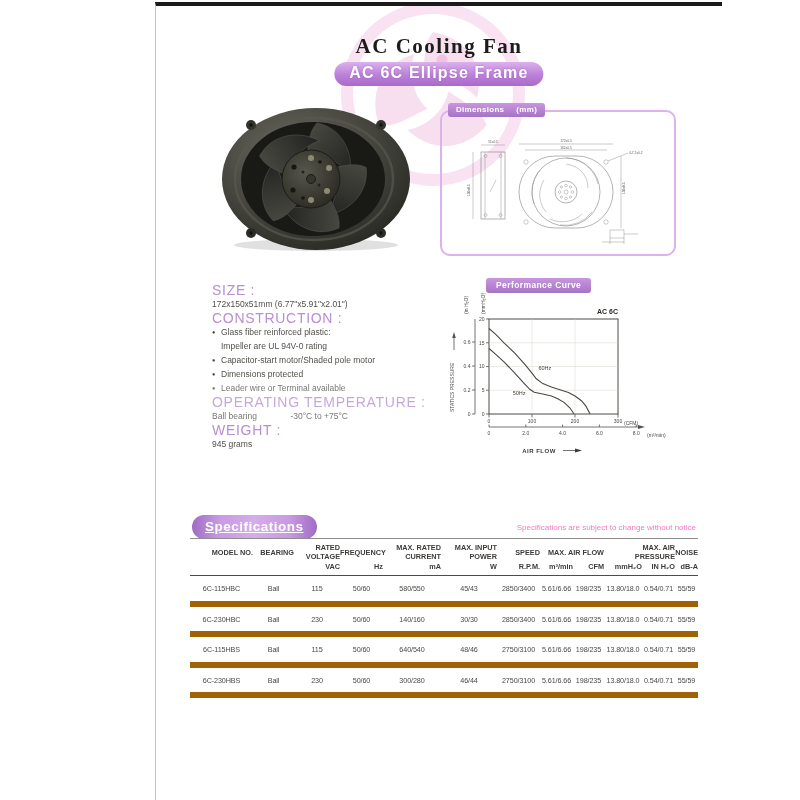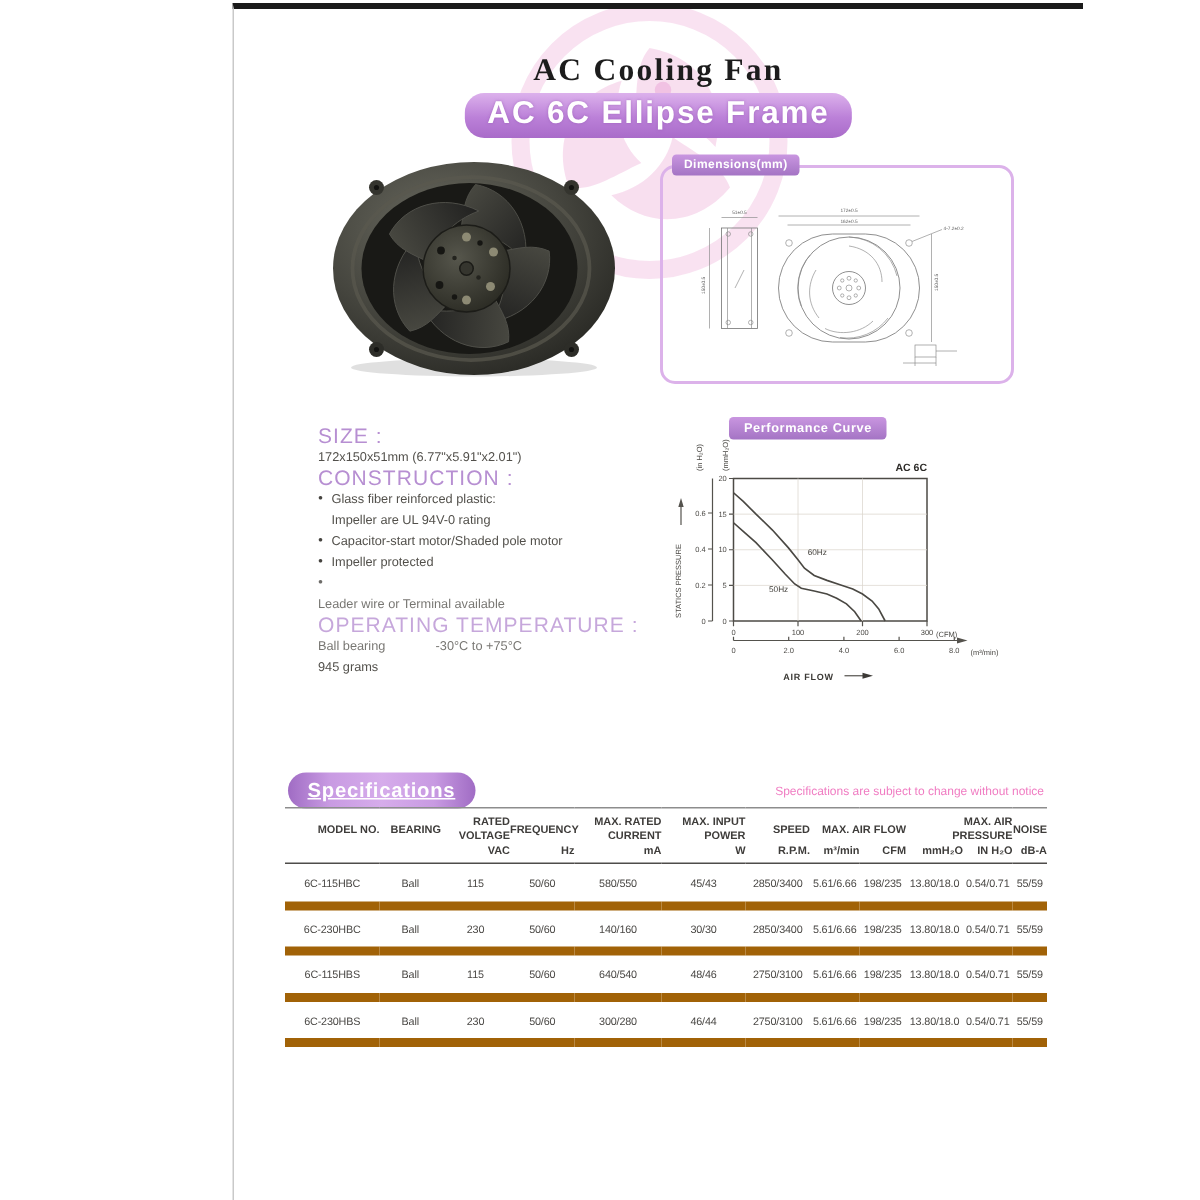--- a/index.html
+++ b/index.html
@@ -8,41 +8,41 @@
   .page{position:absolute;left:118px;top:2px;width:566px;height:794px;background:#fff;
         border-top:4px solid #1a1a1a;border-left:1px solid #c9c9c9;overflow:hidden;margin-left:37px;}
   
   .watermark{position:absolute;left:165px;top:-14px;}
   
   .doc-title{position:absolute;top:28px;left:0;width:100%;text-align:center;
              font-family:"Liberation Serif",serif;font-weight:bold;font-size:21px;
              letter-spacing:1.5px;color:#1c1c1c;}
   .badge{position:absolute;top:56px;left:50%;transform:translateX(-50%);
          background:linear-gradient(180deg,#dcb1ec 0%,#bb80d8 55%,#a96bc9 100%);
-         color:#fff;font-weight:bold;font-size:21px;letter-spacing:1.2px;
+         color:#fff;font-weight:bold;font-size:16px;letter-spacing:1.2px;
          padding:2px 15px 4px;border-radius:13px;white-space:nowrap;
          text-shadow:0 0 2px rgba(140,80,170,.55);}
   
   .fan-photo{position:absolute;left:63px;top:100px;}
   
   .dims-box{position:absolute;left:284px;top:104px;width:232px;height:142px;
             border:2px solid #dcb2ea;border-radius:10px;}
   .mini-banner{position:absolute;background:linear-gradient(180deg,#c996e0,#a474c4);
                border-radius:3px;color:#fff;font-size:8px;font-weight:bold;
                padding:2px 8px 3px;letter-spacing:.3px;white-space:nowrap;}
-  .dims-banner{left:292px;top:97px;display:flex;gap:0;}
+  .dims-banner{left:292px;top:97px;display:flex;gap:12px;}
   .perf-banner{left:330px;top:272px;font-size:8.5px;padding:2px 10px 3px;letter-spacing:.4px;}
   
   .specs-text{position:absolute;left:56px;top:277px;width:242px;font-size:8.5px;color:#52504b;}
   .specs-text div{line-height:14px;}
   .sec-h{color:#b78fd2;font-weight:normal;font-size:14px;letter-spacing:.7px;}
   .cons-line{display:flex;}
   .cons-line .bullet{width:9px;font-size:5.5px;line-height:14px;color:#45433f;}
   .cons-line.no-bullet{padding-left:9px;}
-  .cons-line:last-child, .op-h, .op-line{opacity:.78;filter:blur(.3px);flex-direction:column;}
+  .cons-line:last-child, .op-h, .op-line{opacity:.78;filter:blur(.3px);}
   .op-line .op-l{display:inline-block;width:76px;}
   
   .perf-chart{position:absolute;left:285px;top:266px;}
   .perf-chart .ax{stroke:#54524d;stroke-width:.8;}
   .perf-chart .frame{stroke:#4c4a45;stroke-width:1;fill:none;}
   .perf-chart .grid{stroke:#dbd5cd;stroke-width:.5;}
   .perf-chart text{font-family:"Liberation Sans",sans-serif;}
   .perf-chart .tick{font-size:5px;fill:#4b4945;}
   .perf-chart .axname{font-size:5px;fill:#4b4945;}
   .perf-chart .curve{fill:none;stroke:#4a4843;stroke-width:1.1;}
@@ -227,32 +227,33 @@
         </div>
         <div class="cons-line no-bullet">
           <span>Impeller are UL 94V-0 rating</span>
         </div>
         <div class="cons-line">
           <span class="bullet">●</span>
           <span>Capacitor-start motor/Shaded pole motor</span>
         </div>
         <div class="cons-line">
           <span class="bullet">●</span>
-          <span>Impeller protected</span>
+          <span>Dimensions protected</span>
         </div>
         <div class="cons-line">
           <span class="bullet">●</span>
           <span>Leader wire  or Terminal available</span>
         </div>
       </div>
     <div class="sec-h op-h">OPERATING TEMPERATURE :</div>
     <div class="op-line">
       <span class="op-l">Ball bearing</span>
       <span>-30°C to +75°C</span>
     </div>
+    <div class="sec-h">WEIGHT :</div>
     <div>945 grams</div>
   </div>
 
   <div class="mini-banner perf-banner">Performance Curve</div>
   <svg class="perf-chart" width="240" height="196" viewBox="0 0 240 196">
     <rect x="48" y="47" width="129" height="95" class="frame"></rect>
     <line x1="34" y1="47" x2="34" y2="142" class="ax"></line>
     <line x1="48" y1="155" x2="200" y2="155" class="ax"></line>
     <polygon points="204,155 197,153 197,157" fill="#54524d"></polygon>
     <text x="177" y="42" text-anchor="end" class="corner">AC 6C</text>

